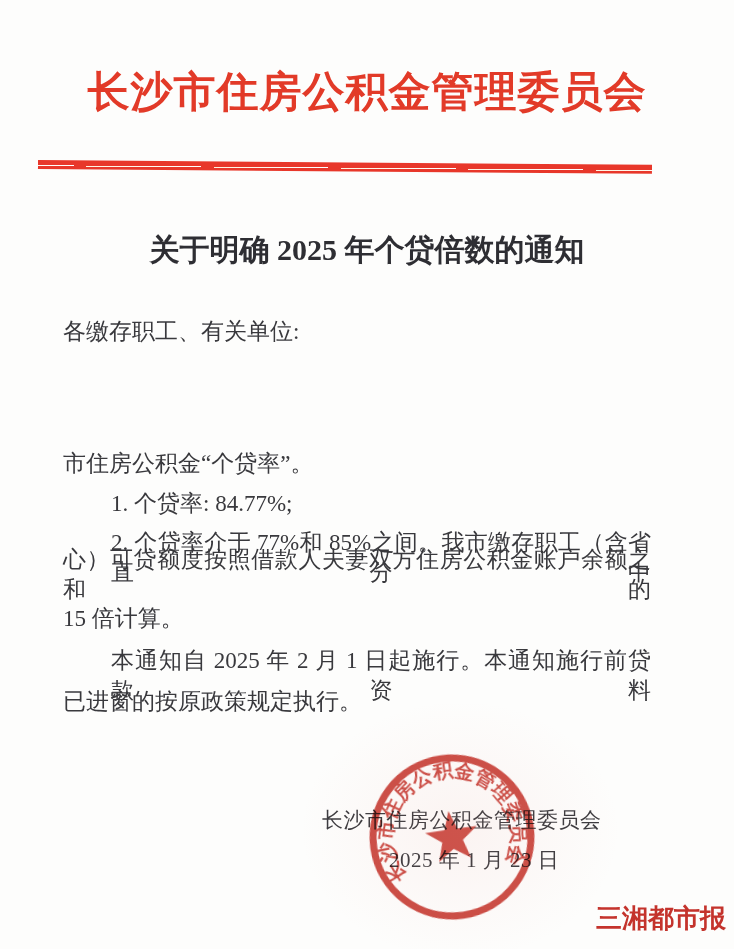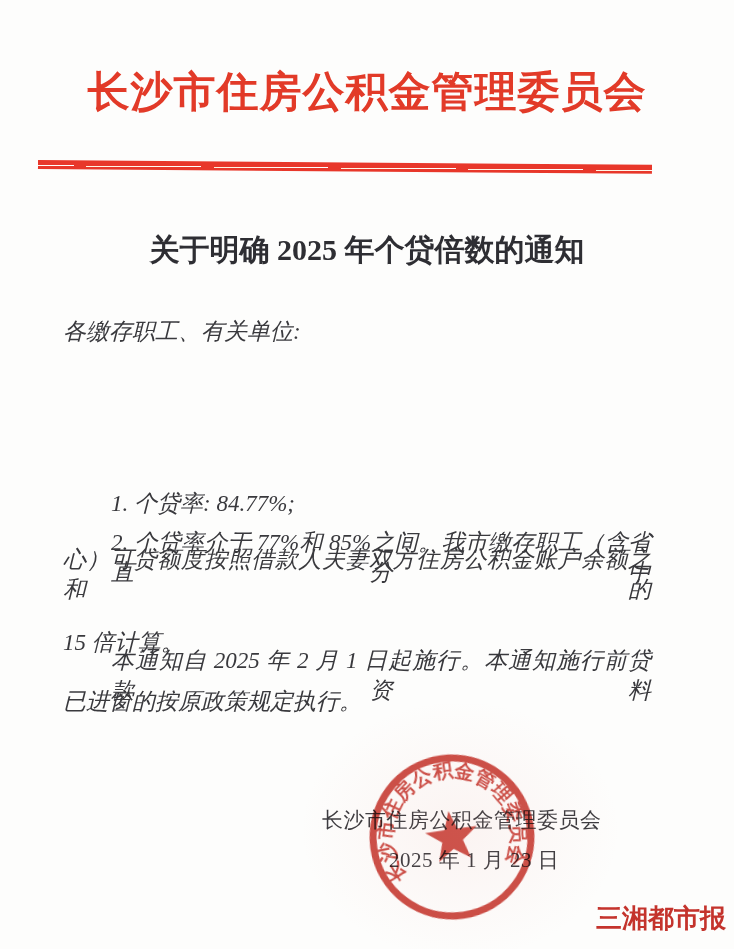--- a/index.html
+++ b/index.html
@@ -41,36 +41,35 @@
     text-align:center;
     font-size:30px;font-weight:bold;
     color:#2e2e33;
     white-space:nowrap;
     font-family:Liberation Serif, serif;
   }
   .body-line{
     position:absolute;left:63px;width:588px;
     font-size:23px;line-height:30px;
     white-space:nowrap;
-    font-style:italic;
   }
   .body-line.justify{
     white-space:normal;
     text-align:justify;
     text-align-last:justify;
   }
   .body-line.indent{left:111px;width:540px;}
   .l1{top:317px;}
   .l2{top:361px;}
   .l3{top:405px;}
   .l4{top:449px;}
   .l5{top:489px;}
   .l6{top:528px;}
   .l7{top:545px;}
-  .l8{top:628px;}
+  .l8{top:604px;}
   .l9{top:646px;}
   .l10{top:687px;}
   .sig-org{
     position:absolute;left:322px;top:806px;
     font-size:21px;letter-spacing:0.5px;
     color:#3a3a3e;white-space:nowrap;
   }
   .sig-date{
     position:absolute;left:389px;top:846px;
     font-size:21px;letter-spacing:0.5px;
@@ -95,20 +94,21 @@
 
 <div id="page">
 
   <div class="org-header">长沙市住房公积金管理委员会</div>
 
   <div class="red-rule"></div>
 
   <div class="doc-title">关于明确 2025 年个贷倍数的通知</div>
 
   <div class="body-line l1">各缴存职工、有关单位:</div>
+  <div class="body-line l4">市住房公积金“个贷率”。</div>
   <div class="body-line l5 indent">1. 个贷率: 84.77%;</div>
   <div class="body-line l6 indent justify">2. 个贷率介于 77%和 85%之间。我市缴存职工（含省直分中</div>
   <div class="body-line l7 justify">心）可贷额度按照借款人夫妻双方住房公积金账户余额之和的</div>
   <div class="body-line l8">15 倍计算。</div>
   <div class="body-line l9 indent justify">本通知自 2025 年 2 月 1 日起施行。本通知施行前贷款资料</div>
   <div class="body-line l10">已进窗的按原政策规定执行。</div>
 
   <div class="sig-org">长沙市住房公积金管理委员会</div>
   <div class="sig-date">2025 年 1 月 23 日</div>
 

